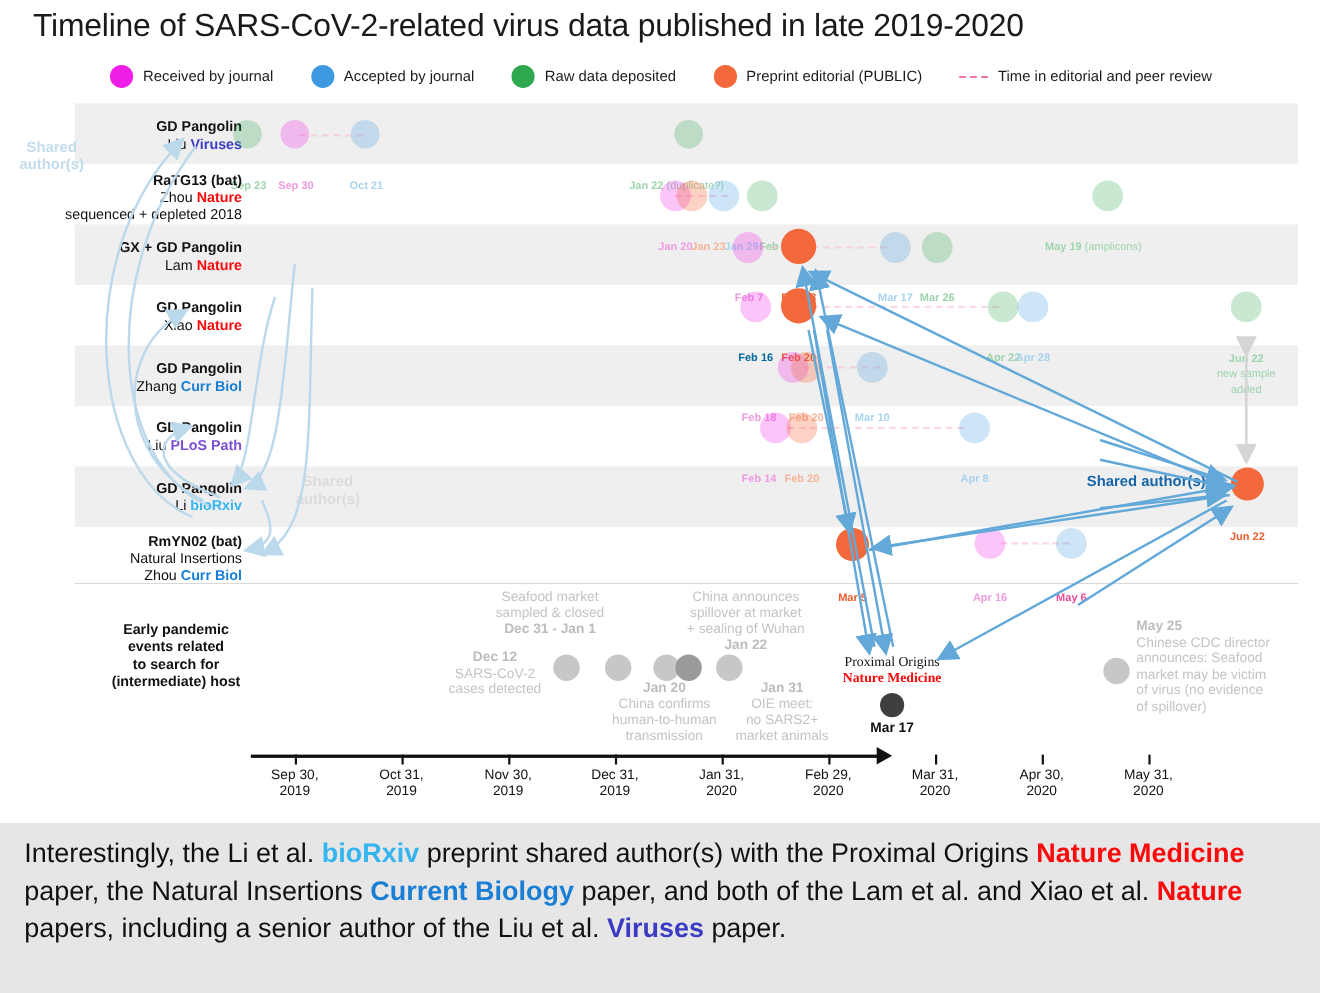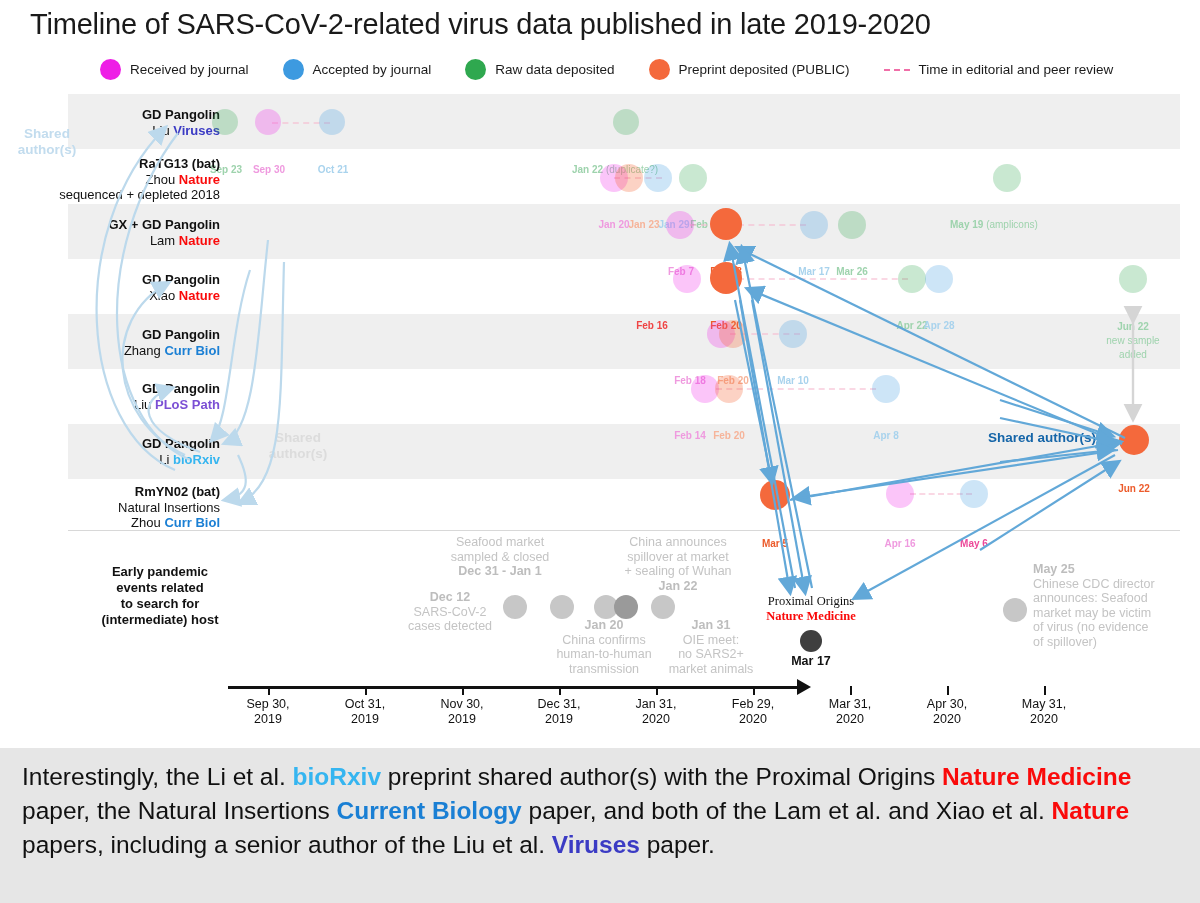--- a/index.html
+++ b/index.html
@@ -133,21 +133,21 @@
     <div class="legend-item">
       <span class="legend-dot" style="background:#3d9ae0"></span>
       <span class="legend-label">Accepted by journal</span>
     </div>
     <div class="legend-item">
       <span class="legend-dot" style="background:#2fa84f"></span>
       <span class="legend-label">Raw data deposited</span>
     </div>
     <div class="legend-item">
       <span class="legend-dot" style="background:#f4693c"></span>
-      <span class="legend-label">Preprint deposited (PUBLIC)</span>
+      <span class="legend-label">Preprint editorial (PUBLIC)</span>
     </div>
     <div class="legend-item">
       <span class="legend-dash"></span>
       <span class="legend-label">Time in editorial and peer review</span>
     </div>
   </div>
 
   <div class="plot">
 
     <div class="band" style="top:0px;height:55px;"></div>
@@ -205,21 +205,21 @@
     <div class="dot" style="left:838px;top:117px;width:28px;height:28px;background:#2fa84f;opacity:.26;"></div>
     <div class="dlabel" style="left:826px;top:136px;width:52px;color:#9ed3ad;">Mar 26</div>
 
     <div class="rowlabel" style="right:980px;top:178px;">
       <div class="b">GD Pangolin</div>
       <div><span>Xiao</span>
         <span class="j-nature">Nature</span></div>
     </div>
     <div class="dashline" style="left:738px;top:184px;width:170px;opacity:.55;"></div>
     <div class="dot" style="left:673px;top:171px;width:28px;height:28px;background:#ee1ee6;opacity:.26;"></div>
-    <div class="dlabel" style="left:625px;top:190px;width:54px;color:#ef4444;">Feb 16</div>
+    <div class="dlabel" style="left:660px;top:190px;width:54px;color:#0369a1;">Feb 16</div>
     <div class="dot" style="left:710px;top:168px;width:32px;height:32px;background:#f4693c;"></div>
     <div class="dlabel" style="left:700px;top:190px;width:52px;color:#ec5b2b;">Feb 20</div>
     <div class="dot" style="left:898px;top:171px;width:28px;height:28px;background:#2fa84f;opacity:.26;"></div>
     <div class="dlabel" style="left:886px;top:190px;width:52px;color:#9ed3ad;">Apr 22</div>
     <div class="dot" style="left:925px;top:171px;width:28px;height:28px;background:#3d9ae0;opacity:.26;"></div>
     <div class="dlabel" style="left:913px;top:190px;width:52px;color:#a9d3ed;">Apr 28</div>
     <div class="dot" style="left:1119px;top:171px;width:28px;height:28px;background:#2fa84f;opacity:.26;"></div>
     <div class="dlabel" style="left:1093px;top:190px;width:80px;color:#9ed3ad;line-height:14px;">
       <span>Jun 22</span><br>
       <span class="sub">new sample</span><br>

